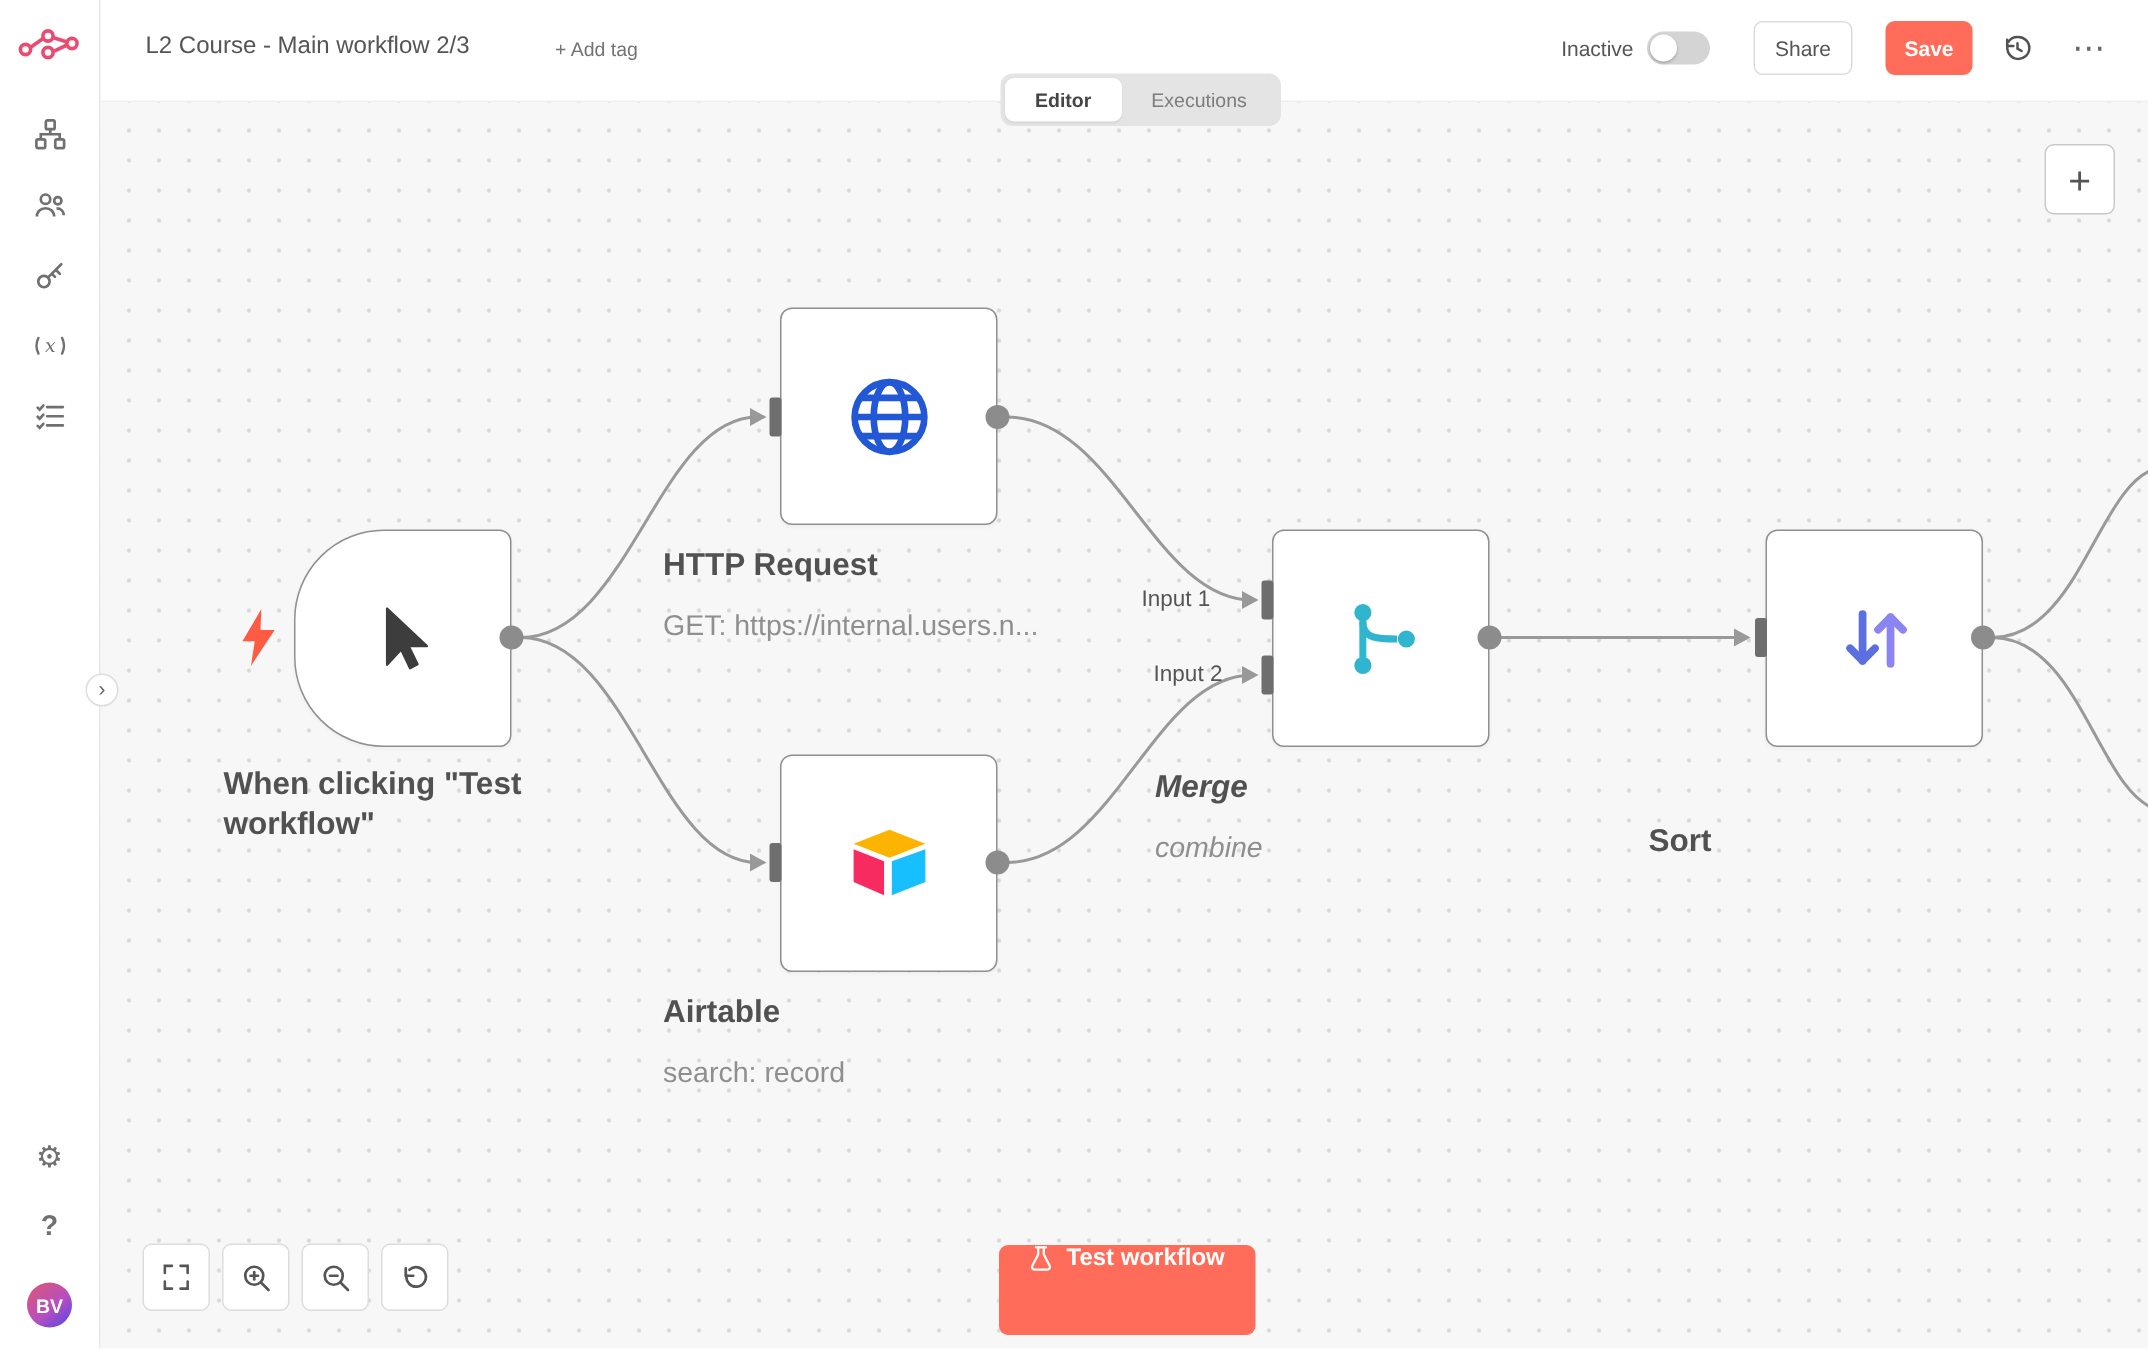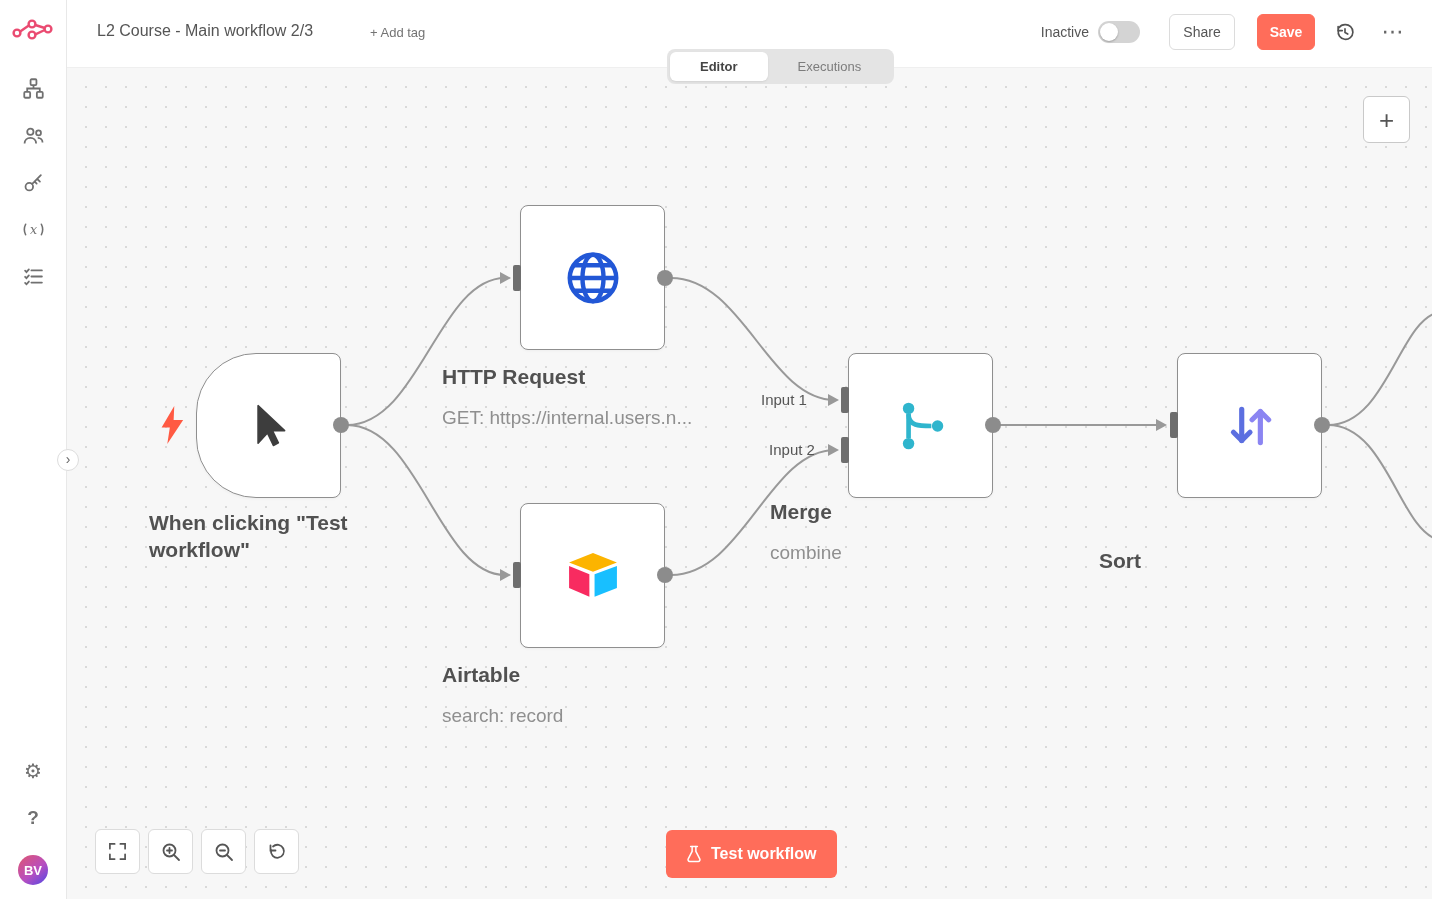--- a/index.html
+++ b/index.html
@@ -23,21 +23,21 @@
   .toggle { position:absolute; right:292px; top:21px; width:42px; height:22px; border-radius:11px; background:#d4d4d4; cursor:pointer; }
   .toggle .knob { position:absolute; left:2px; top:2px; width:18px; height:18px; border-radius:50%; background:#fff; box-shadow:0 1px 2px rgba(0,0,0,.25); }
   .btn { position:absolute; top:14px; height:36px; border-radius:6px; font-size:14px; display:flex; align-items:center; justify-content:center; cursor:pointer; }
   .share-btn { right:197px; width:66px; background:#fff; border:1px solid #dcdcdc; color:#555; }
   .save-btn { right:117px; width:58px; background:#ff6d5a; border:1px solid #ff6d5a; color:#fff; font-weight:600; }
   .history-btn { position:absolute; right:72px; top:18px; width:30px; height:30px; border:none; background:transparent; cursor:pointer; color:#525252; }
   .more-btn { position:absolute; right:22px; top:14px; width:34px; height:36px; border:none; background:transparent; font-size:22px; color:#666; cursor:pointer; letter-spacing:1px; }
 
   
   .tabs { position:absolute; left:667px; top:49px; z-index:50; background:#e4e4e4; border-radius:8px; padding:3px; display:inline-flex; }
-  .tab { font-size:13px; padding:7px 30px; border-radius:6px; cursor:pointer; color:#7c7c7c; border:none; background:transparent; }
+  .tab { font-size:13px; padding:7px 20px; border-radius:6px; cursor:pointer; color:#7c7c7c; border:none; background:transparent; }
   .tab.active { background:#fff; color:#444; font-weight:bold; box-shadow:0 1px 2px rgba(0,0,0,.08); }
 
   
   .canvas { position:absolute; left:67px; top:68px; right:0; bottom:0;
     background-color:#f7f7f7;
     background-image:radial-gradient(circle,#d9d9d9 1.3px,transparent 1.5px);
     background-size:20px 20px; background-position:9px 9px; overflow:hidden; }
   .edges { position:absolute; left:0; top:0; pointer-events:none; }
   .edges path { pointer-events:stroke; cursor:pointer; }
 
@@ -49,21 +49,21 @@
   .in-bar { position:absolute; width:8px; height:26px; border-radius:2px; background:#6e6e6e; }
   .input-label { position:absolute; font-size:15px; color:#555; }
   .bolt { position:absolute; }
 
   .plus-btn { position:absolute; left:1296px; top:28px; width:47px; height:47px; background:#fff; border:1px solid #c9c9c9; border-radius:6px; font-size:26px; color:#555; cursor:pointer; line-height:1; }
   .chevron-btn { position:absolute; left:57px; top:449px; width:22px; height:22px; border-radius:50%; background:#fff; border:1px solid #ddd; color:#666; font-size:14px; cursor:pointer; z-index:45; display:flex; align-items:center; justify-content:center; padding-bottom:2px; }
 
   .zoom-controls { position:absolute; left:28px; top:761px; display:flex; gap:8px; }
   .zoom-btn { width:45px; height:45px; background:#fff; border:1px solid #dcdcdc; border-radius:6px; color:#555; cursor:pointer; display:flex; align-items:center; justify-content:center; }
 
-  .test-btn { position:absolute; left:599px; top:762px; height:48px; padding:0 20px; background:#ff6d5a; border:none; border-radius:6px; color:#fff; font-size:16px; font-weight:600; display:flex; align-items:center; gap:9px; cursor:pointer; }
+  .test-btn { position:absolute; left:599px; top:762px; height:60px; padding:0 20px; background:#ff6d5a; border:none; border-radius:6px; color:#fff; font-size:16px; font-weight:600; display:flex; gap:9px; cursor:pointer; }
 </style>
 </head>
 <body>
 
 <div class="app">
 
   <aside class="sidebar">
     <div class="logo">
       <svg width="42" height="26" viewBox="0 0 42 26">
         <g fill="none" stroke="#ea4b71" stroke-width="2.4">
@@ -227,21 +227,21 @@
         <circle cx="44" cy="28" r="5.5" fill="#2fb5cd" stroke="none"></circle>
         <path d="M16 16 V40"></path>
         <path d="M16 17 C16 28 26 28 38 28"></path>
       </svg>
     </div>
     <div class="in-bar" style="left:774px; top:319px;"></div>
     <div class="in-bar" style="left:774px; top:369px;"></div>
     <div class="out-dot" style="left:918px; top:349px;"></div>
     <div class="input-label" style="left:694px; top:323px; width:62px; text-align:left;">Input 1</div>
     <div class="input-label" style="left:694px; top:373px; width:62px; text-align:center;">Input 2</div>
-    <div class="node-label" style="left:703px; top:430px; width:302px;">
+    <div class="node-label" style="left:703px; top:443px; width:302px;font-style:italic;">
       <div>Merge</div>
       <div class="node-sub">combine</div>
     </div>
 
     <div class="node" style="left:1110px; top:285px;">
       <svg width="58" height="58" viewBox="0 0 56 56" fill="none" stroke-linecap="round" stroke-linejoin="round">
         <g stroke="#5c6fe0" stroke-width="5">
           <line x1="20" y1="12" x2="20" y2="42"></line>
           <polyline points="12,34 20,42 28,34"></polyline>
         </g>

